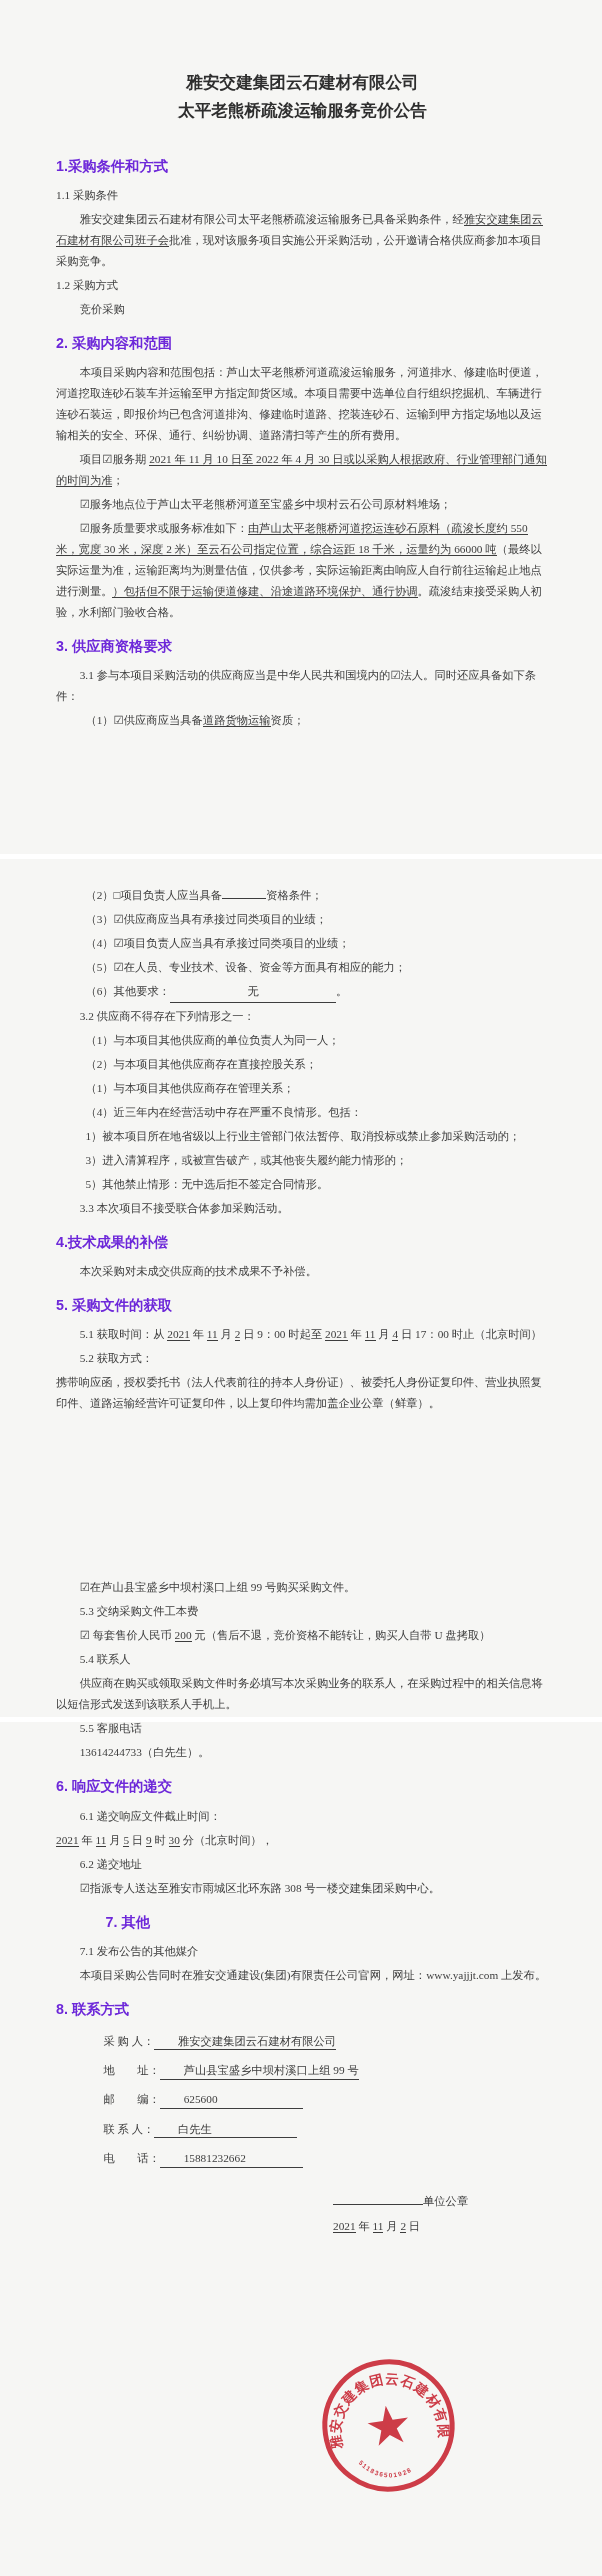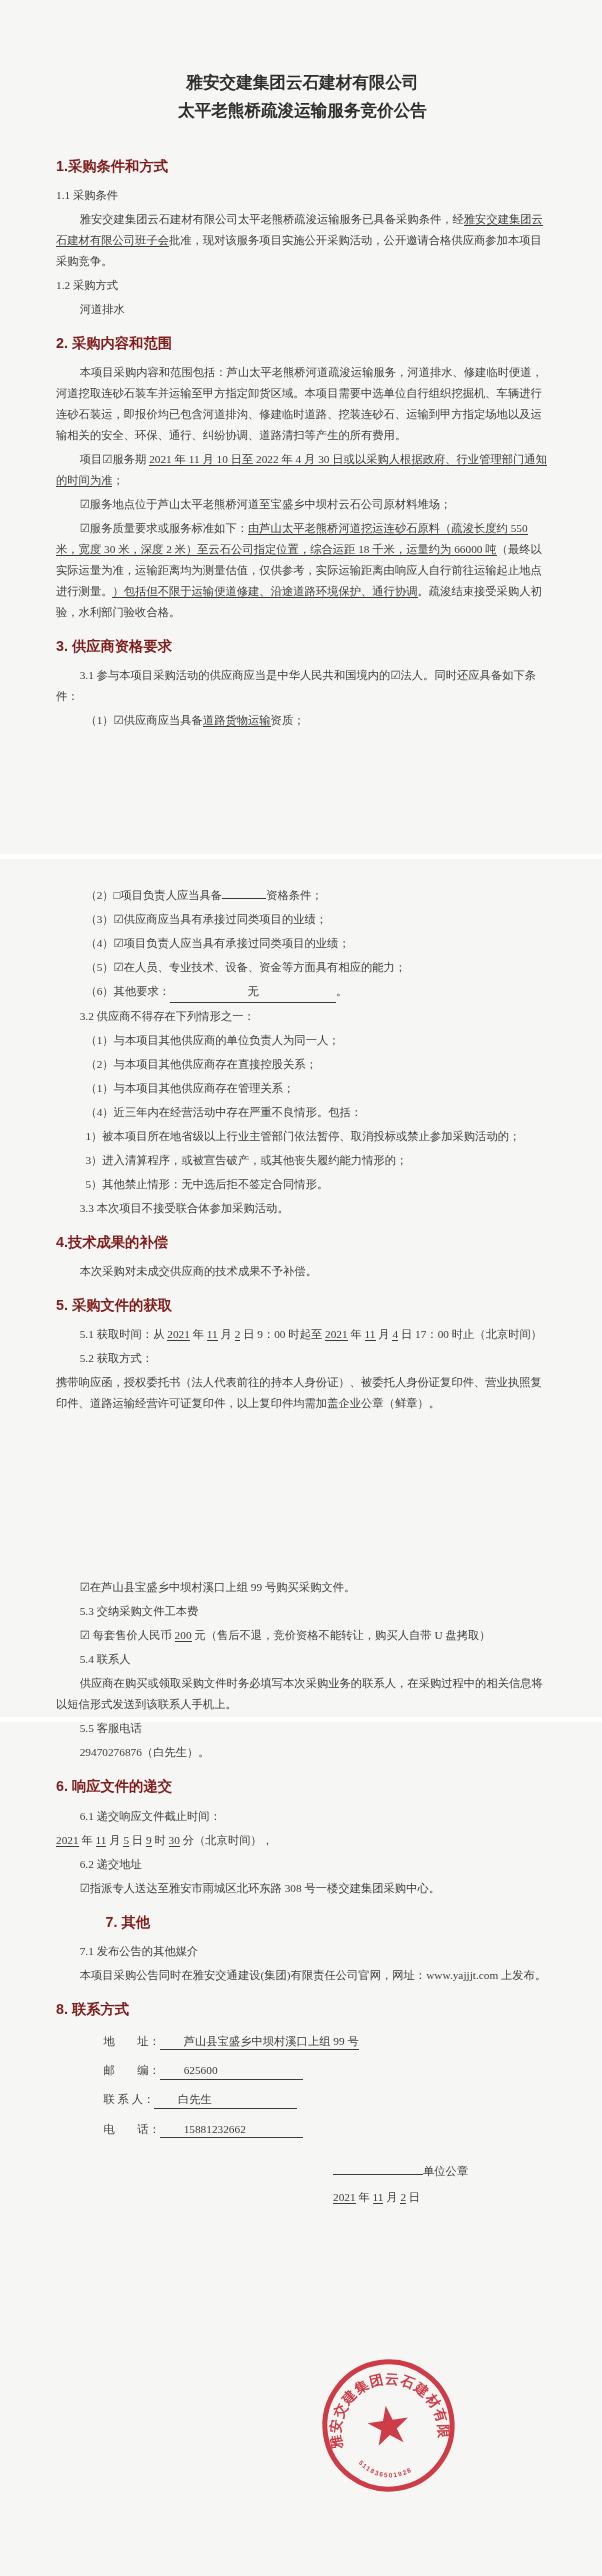--- a/index.html
+++ b/index.html
@@ -27,21 +27,21 @@
     font-size:16.6px;
     line-height:28px;
     color:#2e2e2e;
     margin:0;
   }
   .h{
     font-family:"Liberation Sans","DejaVu Sans",sans-serif;
     font-weight:bold;
     font-size:14.3px;
     line-height:22.6px;
-    color:#7f1d1d;
+    color:#6d28d9;
     margin:12px 0 7.5px 0;
   }
   .h.ind{margin-left:19.6px;}
   p{margin:3px 0;}
   .ind{text-indent:2.1em;}
   .item{text-indent:2.6em;}
   .hang{}
   .u{border-bottom:0.8px solid #3d3d3d;}
   .blank{display:inline-block;width:44px;border-bottom:0.8px solid #3d3d3d;height:10.5px;}
   .blank-wide{display:inline-block;width:166px;border-bottom:0.8px solid #3d3d3d;text-align:center;text-indent:0;}
@@ -68,21 +68,21 @@
 
 <div class="doc">
 
   <p class="title">雅安交建集团云石建材有限公司</p>
   <p class="title">太平老熊桥疏浚运输服务竞价公告</p>
 
   <div class="h" style="margin-top:30px">1.采购条件和方式</div>
   <p>1.1 采购条件</p>
   <p class="ind"><span>雅安交建集团云石建材有限公司太平老熊桥疏浚运输服务已具备采购条件，经</span><span class="u">雅安交建集团云石建材有限公司班子会</span><span>批准，现对该服务项目实施公开采购活动，公开邀请合格供应商参加本项目采购竞争。</span></p>
   <p>1.2 采购方式</p>
-  <p class="ind">河道排水</p>
+  <p class="ind">竞价采购</p>
 
   <div class="h">2. 采购内容和范围</div>
   <p class="ind">本项目采购内容和范围包括：芦山太平老熊桥河道疏浚运输服务，河道排水、修建临时便道，河道挖取连砂石装车并运输至甲方指定卸货区域。本项目需要中选单位自行组织挖掘机、车辆进行连砂石装运，即报价均已包含河道排沟、修建临时道路、挖装连砂石、运输到甲方指定场地以及运输相关的安全、环保、通行、纠纷协调、道路清扫等产生的所有费用。</p>
   <p class="ind"><span>项目☑服务期 </span><span class="u">2021 年 11 月 10 日至 2022 年 4 月 30 日或以采购人根据政府、行业管理部门通知的时间为准</span><span>；</span></p>
   <p class="ind">☑服务地点位于芦山太平老熊桥河道至宝盛乡中坝村云石公司原材料堆场；</p>
   <p class="ind"><span>☑服务质量要求或服务标准如下：</span><span class="u">由芦山太平老熊桥河道挖运连砂石原料（疏浚长度约 550 米，宽度 30 米，深度 2 米）至云石公司指定位置，综合运距 18 千米，运量约为 66000 吨</span><span>（最终以实际运量为准，运输距离均为测量估值，仅供参考，实际运输距离由响应人自行前往运输起止地点进行测量。</span><span class="u">）包括但不限于运输便道修建、沿途道路环境保护、通行协调</span><span>。疏浚结束接受采购人初验，水利部门验收合格。</span></p>
 
   <div class="h">3.  供应商资格要求</div>
   <p class="ind">3.1 参与本项目采购活动的供应商应当是中华人民共和国境内的☑法人。同时还应具备如下条件：</p>
   <p class="item"><span>（1）☑供应商应当具备</span><span class="u">道路货物运输</span><span>资质；</span></p>
@@ -113,33 +113,34 @@
   <p class="hang">携带响应函，授权委托书（法人代表前往的持本人身份证）、被委托人身份证复印件、营业执照复印件、道路运输经营许可证复印件，以上复印件均需加盖企业公章（鲜章）。</p>
 
   <div class="gap-b"></div>
 
   <p class="ind">☑在芦山县宝盛乡中坝村溪口上组 99 号购买采购文件。</p>
   <p class="ind">5.3 交纳采购文件工本费</p>
   <p class="ind"><span>☑ 每套售价人民币 </span><span class="u">200</span><span> 元（售后不退，竞价资格不能转让，购买人自带 U 盘拷取）</span></p>
   <p class="ind">5.4 联系人</p>
   <p class="ind">供应商在购买或领取采购文件时务必填写本次采购业务的联系人，在采购过程中的相关信息将以短信形式发送到该联系人手机上。</p>
   <p class="ind">5.5 客服电话</p>
-  <p class="ind">29470276876（白先生）。</p>
+  <p class="ind">13614244733（白先生）。</p>
 
   <div class="h">6. 响应文件的递交</div>
   <p class="ind">6.1 递交响应文件截止时间：</p>
   <p><span class="u">2021</span><span> 年 </span><span class="u">11</span><span> 月 </span><span class="u">5</span><span> 日 </span><span class="u">9</span><span> 时 </span><span class="u">30</span><span> 分（北京时间），</span></p>
   <p class="ind">6.2 递交地址</p>
   <p class="ind">☑指派专人送达至雅安市雨城区北环东路 308 号一楼交建集团采购中心。</p>
 
   <div class="h ind">7. 其他</div>
   <p class="ind">7.1 发布公告的其他媒介</p>
   <p class="ind">本项目采购公告同时在雅安交通建设(集团)有限责任公司官网，网址：www.yajjjt.com 上发布。</p>
 
   <div class="h">8. 联系方式</div>
+  <div class="contact-row ind"><span class="contact-label">采 购 人：</span><span class="contact-value">雅安交建集团云石建材有限公司</span></div>
   <div class="contact-row ind"><span class="contact-label">地　　址：</span><span class="contact-value">芦山县宝盛乡中坝村溪口上组 99 号</span></div>
   <div class="contact-row ind"><span class="contact-label">邮　　编：</span><span class="contact-value">625600</span></div>
   <div class="contact-row ind"><span class="contact-label">联 系 人：</span><span class="contact-value">白先生</span></div>
   <div class="contact-row ind"><span class="contact-label">电　　话：</span><span class="contact-value">15881232662</span></div>
 
   <div class="closing">
     <div><span class="pre-line"></span><span>单位公章</span></div>
     <div><span class="u">2021</span><span> 年 </span><span class="u">11</span><span> 月 </span><span class="u">2</span><span> 日</span></div>
   </div>
 

